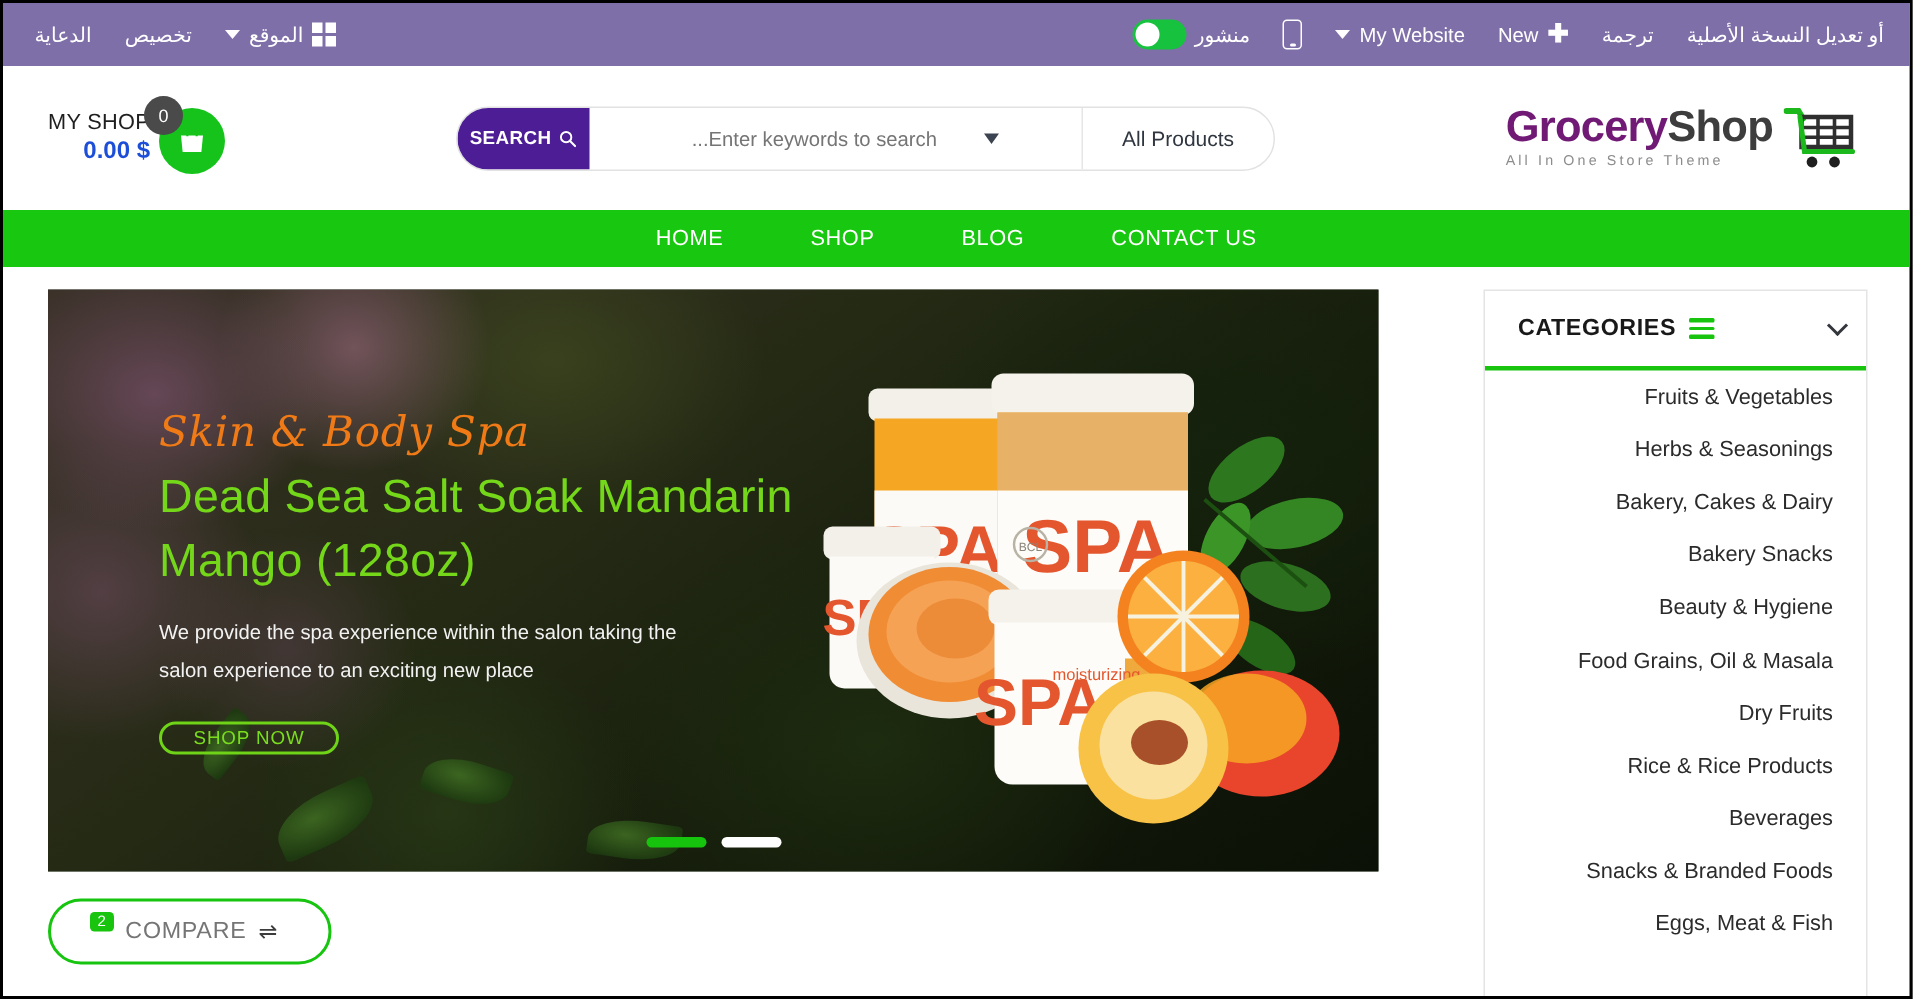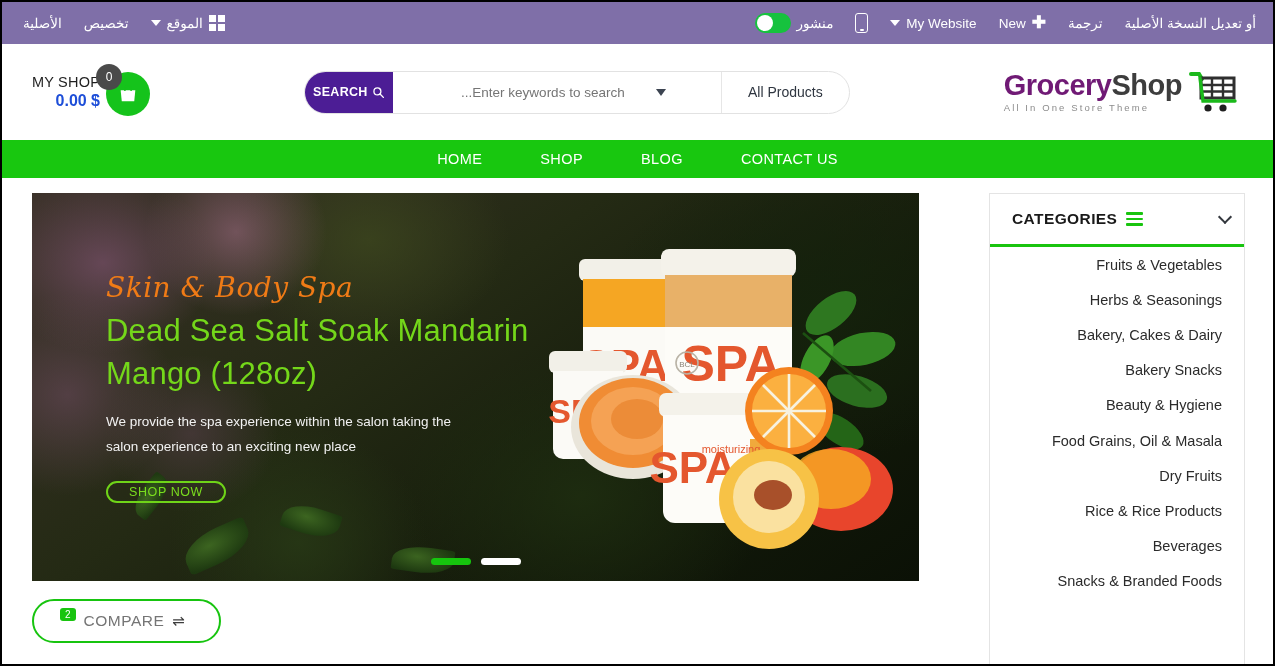--- a/index.html
+++ b/index.html
@@ -519,21 +519,21 @@
             <i></i>
             <i></i>
           </span>
         <span>الموقع</span>
         <span class="caret-down"></span>
       </div>
       <div class="ab-item">
         <span>تخصيص</span>
       </div>
       <div class="ab-item">
-        <span>الأصلية</span>
+        <span>الدعاية</span>
       </div>
     </div>
   </div>
 
   <div class="header">
 
     <div class="cartblock">
       <div class="cart-labels">
         <div class="cart-title">MY SHOP</div>
         <div class="cart-total">0.00 $</div>
@@ -611,20 +611,21 @@
       <div class="cat-item">Fruits &amp; Vegetables</div>
       <div class="cat-item">Herbs &amp; Seasonings</div>
       <div class="cat-item">Bakery, Cakes &amp; Dairy</div>
       <div class="cat-item">Bakery Snacks</div>
       <div class="cat-item">Beauty &amp; Hygiene</div>
       <div class="cat-item">Food Grains, Oil &amp; Masala</div>
       <div class="cat-item">Dry Fruits</div>
       <div class="cat-item">Rice &amp; Rice Products</div>
       <div class="cat-item">Beverages</div>
       <div class="cat-item">Snacks &amp; Branded Foods</div>
+      <div class="cat-item">Eggs, Meat &amp; Fish</div>
     </div>
 
     <div class="hero-col">
       <div class="hero">
         <div class="hero-bg"></div>
 
         <div class="hero-leaf" style="width:70px;height:34px;left:150px;bottom:18px;transform:rotate(-24deg);"></div>
         <div class="hero-leaf" style="width:58px;height:28px;left:250px;bottom:46px;transform:rotate(18deg);"></div>
         <div class="hero-leaf" style="width:46px;height:22px;left:96px;bottom:74px;transform:rotate(-52deg);"></div>
         <div class="hero-leaf" style="width:62px;height:26px;left:360px;bottom:8px;transform:rotate(8deg);"></div>

